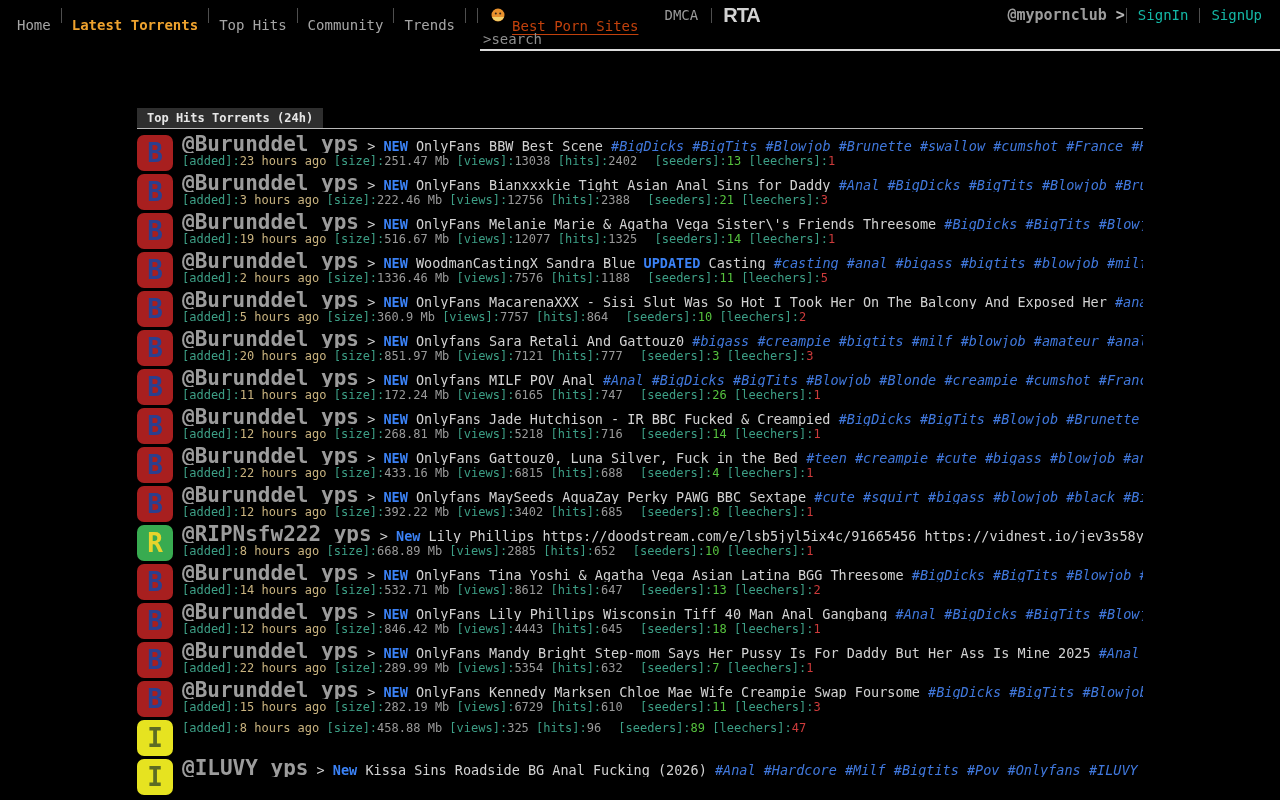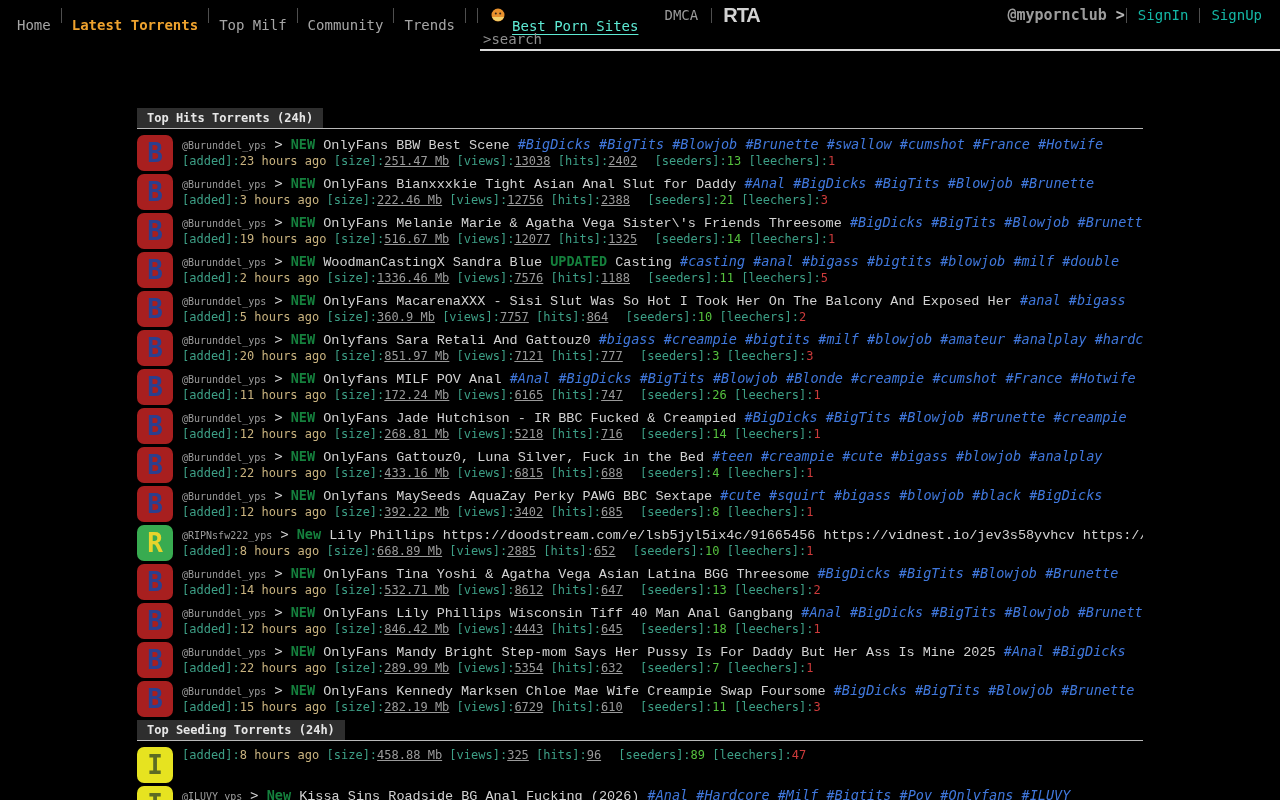--- a/index.html
+++ b/index.html
@@ -9,21 +9,21 @@
   }
   
   .topbar{display:flex;align-items:center;height:30px;padding:0 8px;font-size:14px;color:#a6a6a6;white-space:nowrap;}
   .navleft{display:flex;align-items:center;}
   .navitem{padding:0 9px;cursor:pointer;margin-top:20px;}
   .navitem.active{color:#eea22e;font-weight:bold;}
   .navsep{display:inline-block;width:0;height:15px;border-left:1px solid #4e4e4e;margin:0 1px;vertical-align:middle;}
   .sep2{margin-left:10px;}
   .bps-group{display:inline-flex;align-items:center;margin-left:12px;}
   .mascot{margin-right:7px;}
-  .bps{color:#5eead4;text-decoration:underline;text-underline-offset:3px;cursor:pointer;margin-top:22px;}
+  .bps{color:#c2410c;text-decoration:underline;text-underline-offset:3px;cursor:pointer;margin-top:22px;}
   .dmca{color:#9a9a9a;margin-left:26px;margin-right:12px;cursor:pointer;}
   .rta{font-family:"Liberation Sans",sans-serif;font-weight:900;font-size:20px;letter-spacing:-1px;color:#d2d2d2;margin-left:10px;cursor:pointer;}
   .spacer{flex:1;}
   .account{color:#9c9c9c;font-weight:bold;font-size:15px;cursor:pointer;}
   .acct-chev{color:#b8b8b8;font-weight:bold;}
   .authlink{color:#14b8a6;padding:0 10px;cursor:pointer;text-decoration:none;}
   
   .search-row{height:26px;display:flex;justify-content:flex-end;align-items:flex-start;}
   .search-input{
     width:794px;background:transparent;border:none;outline:none;
@@ -37,42 +37,42 @@
   .sec-title{display:inline-block;background:#2e2e2e;color:#e6e6e6;font-size:12px;font-weight:bold;line-height:14px;padding:3px 10px;}
   .row{display:flex;height:39px;align-items:flex-start;}
   .avatar{
     flex:0 0 36px;width:36px;height:36px;border-radius:7px;margin-right:9px;
     display:flex;align-items:center;justify-content:center;
     font-weight:bold;font-size:26px;cursor:pointer;user-select:none;
   }
   .lines{overflow:hidden;white-space:nowrap;flex:1;}
   .l1{font-size:13.5px;line-height:18px;height:18px;overflow:hidden;}
   .l2{font-size:12px;line-height:16px;}
-  .user{color:#9c9c9c;font-weight:normal;font-size:10px;cursor:pointer;text-decoration:none;}
+  .user{color:#9c9c9c;font-weight:bold;font-size:21px;cursor:pointer;text-decoration:none;}
   .chev{color:#cfcfcf;}
-  .badge{color:#15803d;font-weight:bold;}
-  .title{color:#d2d2d2;cursor:pointer;text-decoration:none;font-family:Liberation Mono, monospace;}
+  .badge{color:#3b82f6;font-weight:bold;}
+  .title{color:#d2d2d2;cursor:pointer;text-decoration:none;}
   .tag{color:#4078dd;font-style:italic;cursor:pointer;text-decoration:none;}
   .ml{color:#3d9f86;}
   .ml-gap{margin-left:10px;}
   .mtime{color:#c9b37f;}
-  .mval{color:#9a9a9a;text-decoration:underline;}
+  .mval{color:#9a9a9a;}
   .seed{color:#56c23e;}
   .leech{color:#cd3b3b;}
 </style>
 </head>
 <body>
 
 <header class="topbar">
   <nav class="navleft">
       <span class="navitem">Home</span>
       <span class="navsep"></span>
       <span class="navitem active">Latest Torrents</span>
       <span class="navsep"></span>
-      <span class="navitem">Top Milf</span>
+      <span class="navitem">Top Hits</span>
       <span class="navsep"></span>
       <span class="navitem">Community</span>
       <span class="navsep"></span>
       <span class="navitem">Trends</span>
     </nav>
   <span class="navsep"></span>
   <span class="navsep sep2"></span>
   <span class="bps-group">
     <svg class="mascot" width="14" height="14" viewBox="0 0 14 14">
       <circle cx="7" cy="7" r="6.5" fill="#e8912d"></circle>
@@ -105,21 +105,21 @@
     <div class="row">
       <div class="avatar" style="background: rgb(168, 31, 31); color: rgb(44, 63, 142);">B</div>
       <div class="lines">
         <div class="l1"><a class="user">@Burunddel_yps</a> <span class="chev">&gt;</span> <span class="badge">NEW</span> <a class="title">OnlyFans BBW Best Scene</a> <a class="tag">#BigDicks</a> <a class="tag">#BigTits</a> <a class="tag">#Blowjob</a> <a class="tag">#Brunette</a> <a class="tag">#swallow</a> <a class="tag">#cumshot</a> <a class="tag">#France</a> <a class="tag">#Hotwife</a>  </div>
         <div class="l2"><span class="ml">[added]:</span><span class="mtime">23 hours ago</span> <span class="ml">[size]:</span><span class="mval">251.47 Mb</span> <span class="ml">[views]:</span><span class="mval">13038</span> <span class="ml">[hits]:</span><span class="mval">2402</span> <span class="ml ml-gap">[seeders]:</span><span class="seed">13</span> <span class="ml">[leechers]:</span><span class="leech">1</span> </div>
       </div>
     </div>
     <div class="row">
       <div class="avatar" style="background: rgb(168, 31, 31); color: rgb(44, 63, 142);">B</div>
       <div class="lines">
-        <div class="l1"><a class="user">@Burunddel_yps</a> <span class="chev">&gt;</span> <span class="badge">NEW</span> <a class="title">OnlyFans Bianxxxkie Tight Asian Anal Slut for Daddy</a> <a class="tag">#Anal</a> <a class="tag">#BigDicks</a> <a class="tag">#BigTits</a> <a class="tag">#Blowjob</a> <a class="tag">#Brunette</a>  </div>
+        <div class="l1"><a class="user">@Burunddel_yps</a> <span class="chev">&gt;</span> <span class="badge">NEW</span> <a class="title">OnlyFans Bianxxxkie Tight Asian Anal Sins for Daddy</a> <a class="tag">#Anal</a> <a class="tag">#BigDicks</a> <a class="tag">#BigTits</a> <a class="tag">#Blowjob</a> <a class="tag">#Brunette</a>  </div>
         <div class="l2"><span class="ml">[added]:</span><span class="mtime">3 hours ago</span> <span class="ml">[size]:</span><span class="mval">222.46 Mb</span> <span class="ml">[views]:</span><span class="mval">12756</span> <span class="ml">[hits]:</span><span class="mval">2388</span> <span class="ml ml-gap">[seeders]:</span><span class="seed">21</span> <span class="ml">[leechers]:</span><span class="leech">3</span> </div>
       </div>
     </div>
     <div class="row">
       <div class="avatar" style="background: rgb(168, 31, 31); color: rgb(44, 63, 142);">B</div>
       <div class="lines">
         <div class="l1"><a class="user">@Burunddel_yps</a> <span class="chev">&gt;</span> <span class="badge">NEW</span> <a class="title">OnlyFans Melanie Marie &amp; Agatha Vega Sister\'s Friends Threesome</a> <a class="tag">#BigDicks</a> <a class="tag">#BigTits</a> <a class="tag">#Blowjob</a> <a class="tag">#Brunette</a> </div>
         <div class="l2"><span class="ml">[added]:</span><span class="mtime">19 hours ago</span> <span class="ml">[size]:</span><span class="mval">516.67 Mb</span> <span class="ml">[views]:</span><span class="mval">12077</span> <span class="ml">[hits]:</span><span class="mval">1325</span> <span class="ml ml-gap">[seeders]:</span><span class="seed">14</span> <span class="ml">[leechers]:</span><span class="leech">1</span> </div>
       </div>
     </div>
@@ -200,21 +200,20 @@
         <div class="l2"><span class="ml">[added]:</span><span class="mtime">22 hours ago</span> <span class="ml">[size]:</span><span class="mval">289.99 Mb</span> <span class="ml">[views]:</span><span class="mval">5354</span> <span class="ml">[hits]:</span><span class="mval">632</span> <span class="ml ml-gap">[seeders]:</span><span class="seed">7</span> <span class="ml">[leechers]:</span><span class="leech">1</span> </div>
       </div>
     </div>
     <div class="row">
       <div class="avatar" style="background: rgb(168, 31, 31); color: rgb(44, 63, 142);">B</div>
       <div class="lines">
         <div class="l1"><a class="user">@Burunddel_yps</a> <span class="chev">&gt;</span> <span class="badge">NEW</span> <a class="title">OnlyFans Kennedy Marksen Chloe Mae Wife Creampie Swap Foursome</a> <a class="tag">#BigDicks</a> <a class="tag">#BigTits</a> <a class="tag">#Blowjob</a> <a class="tag">#Brunette</a> </div>
         <div class="l2"><span class="ml">[added]:</span><span class="mtime">15 hours ago</span> <span class="ml">[size]:</span><span class="mval">282.19 Mb</span> <span class="ml">[views]:</span><span class="mval">6729</span> <span class="ml">[hits]:</span><span class="mval">610</span> <span class="ml ml-gap">[seeders]:</span><span class="seed">11</span> <span class="ml">[leechers]:</span><span class="leech">3</span> </div>
       </div>
     </div>
-    <div class="sec-head"><span class="sec-title">Top Seeding Torrents (24h)</span></div>
     <div class="row">
       <div class="avatar" style="background: rgb(230, 227, 32); color: rgb(92, 107, 36);">I</div>
       <div class="lines">
         <div class="l2"><span class="ml">[added]:</span><span class="mtime">8 hours ago</span> <span class="ml">[size]:</span><span class="mval">458.88 Mb</span> <span class="ml">[views]:</span><span class="mval">325</span> <span class="ml">[hits]:</span><span class="mval">96</span> <span class="ml ml-gap">[seeders]:</span><span class="seed">89</span> <span class="ml">[leechers]:</span><span class="leech">47</span> </div>
       </div>
     </div>
     <div class="row">
       <div class="avatar" style="background: rgb(230, 227, 32); color: rgb(92, 107, 36);">I</div>
       <div class="lines">
         <div class="l1"><a class="user">@ILUVY_yps</a> <span class="chev">&gt;</span> <span class="badge">New</span> <a class="title">Kissa Sins Roadside BG Anal Fucking (2026)</a> <a class="tag">#Anal</a> <a class="tag">#Hardcore</a> <a class="tag">#Milf</a> <a class="tag">#Bigtits</a> <a class="tag">#Pov</a> <a class="tag">#Onlyfans</a> <a class="tag">#ILUVY</a></div>

